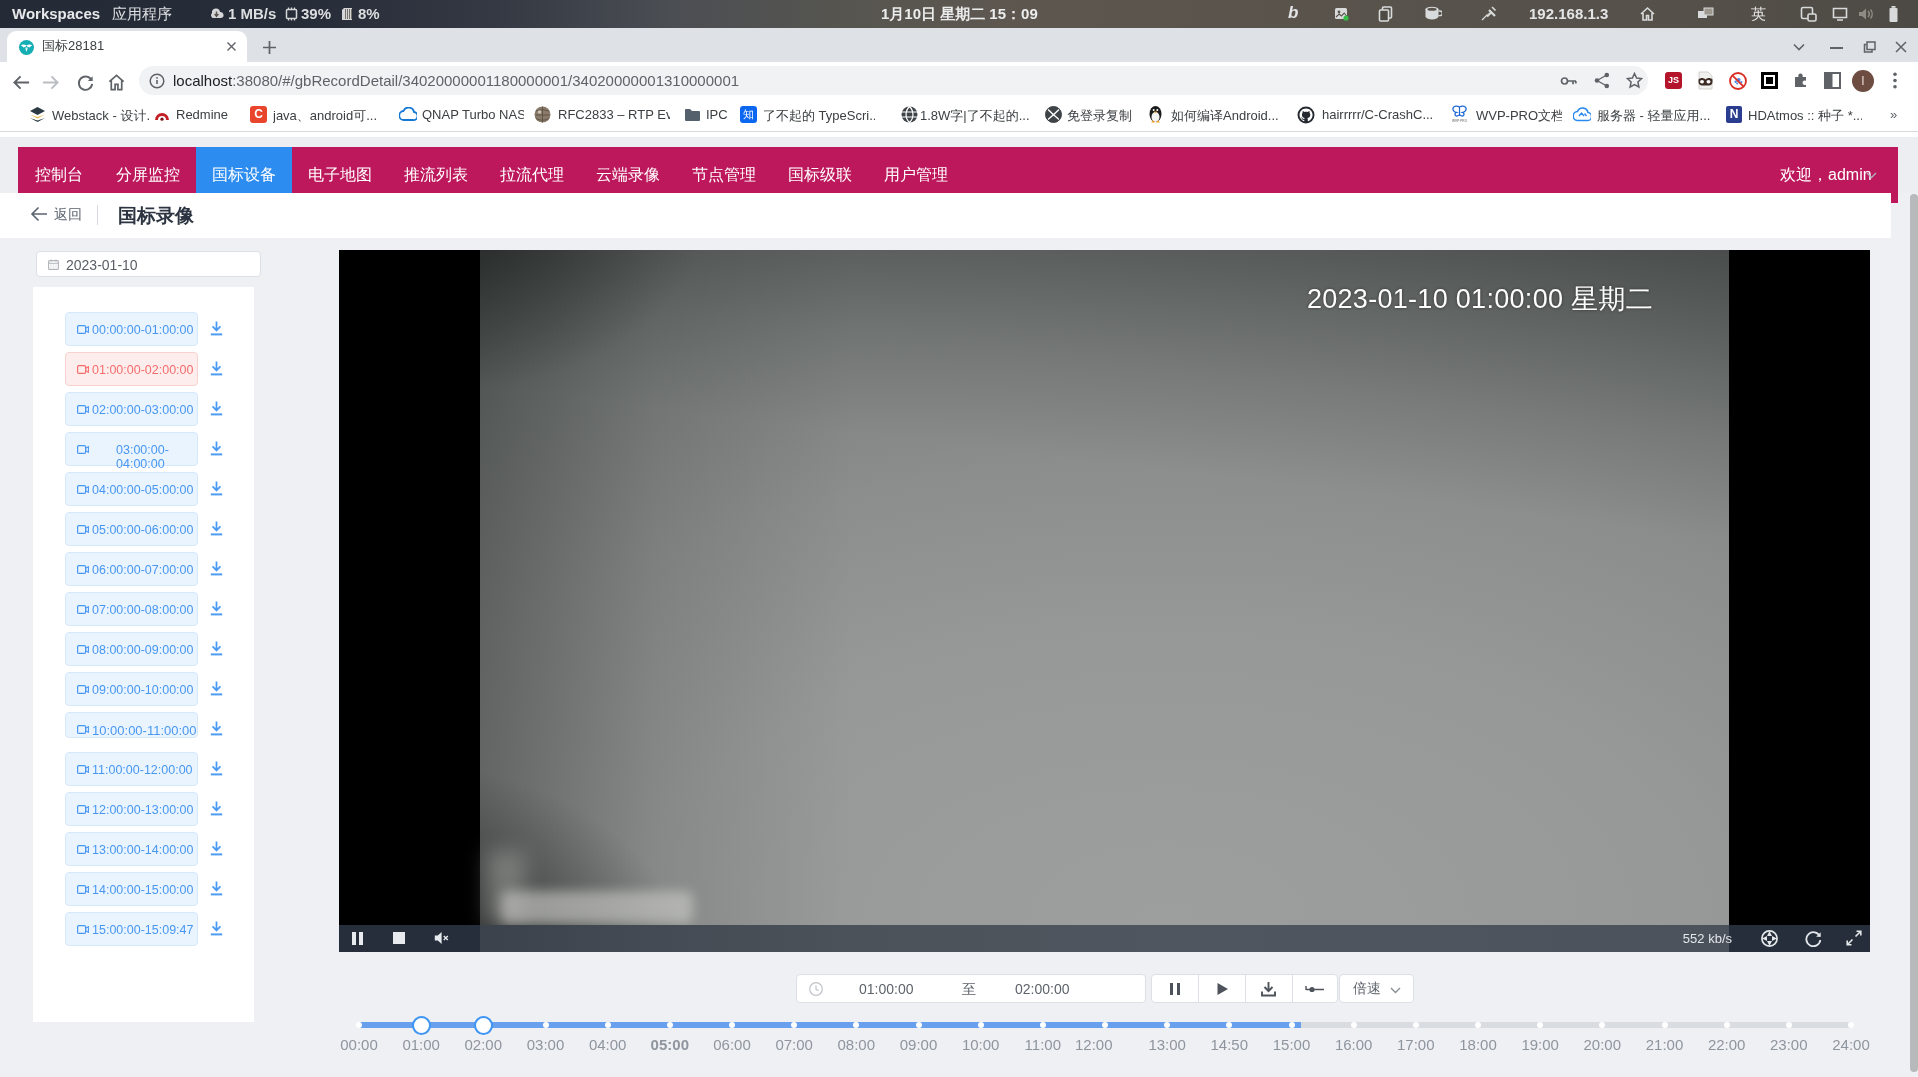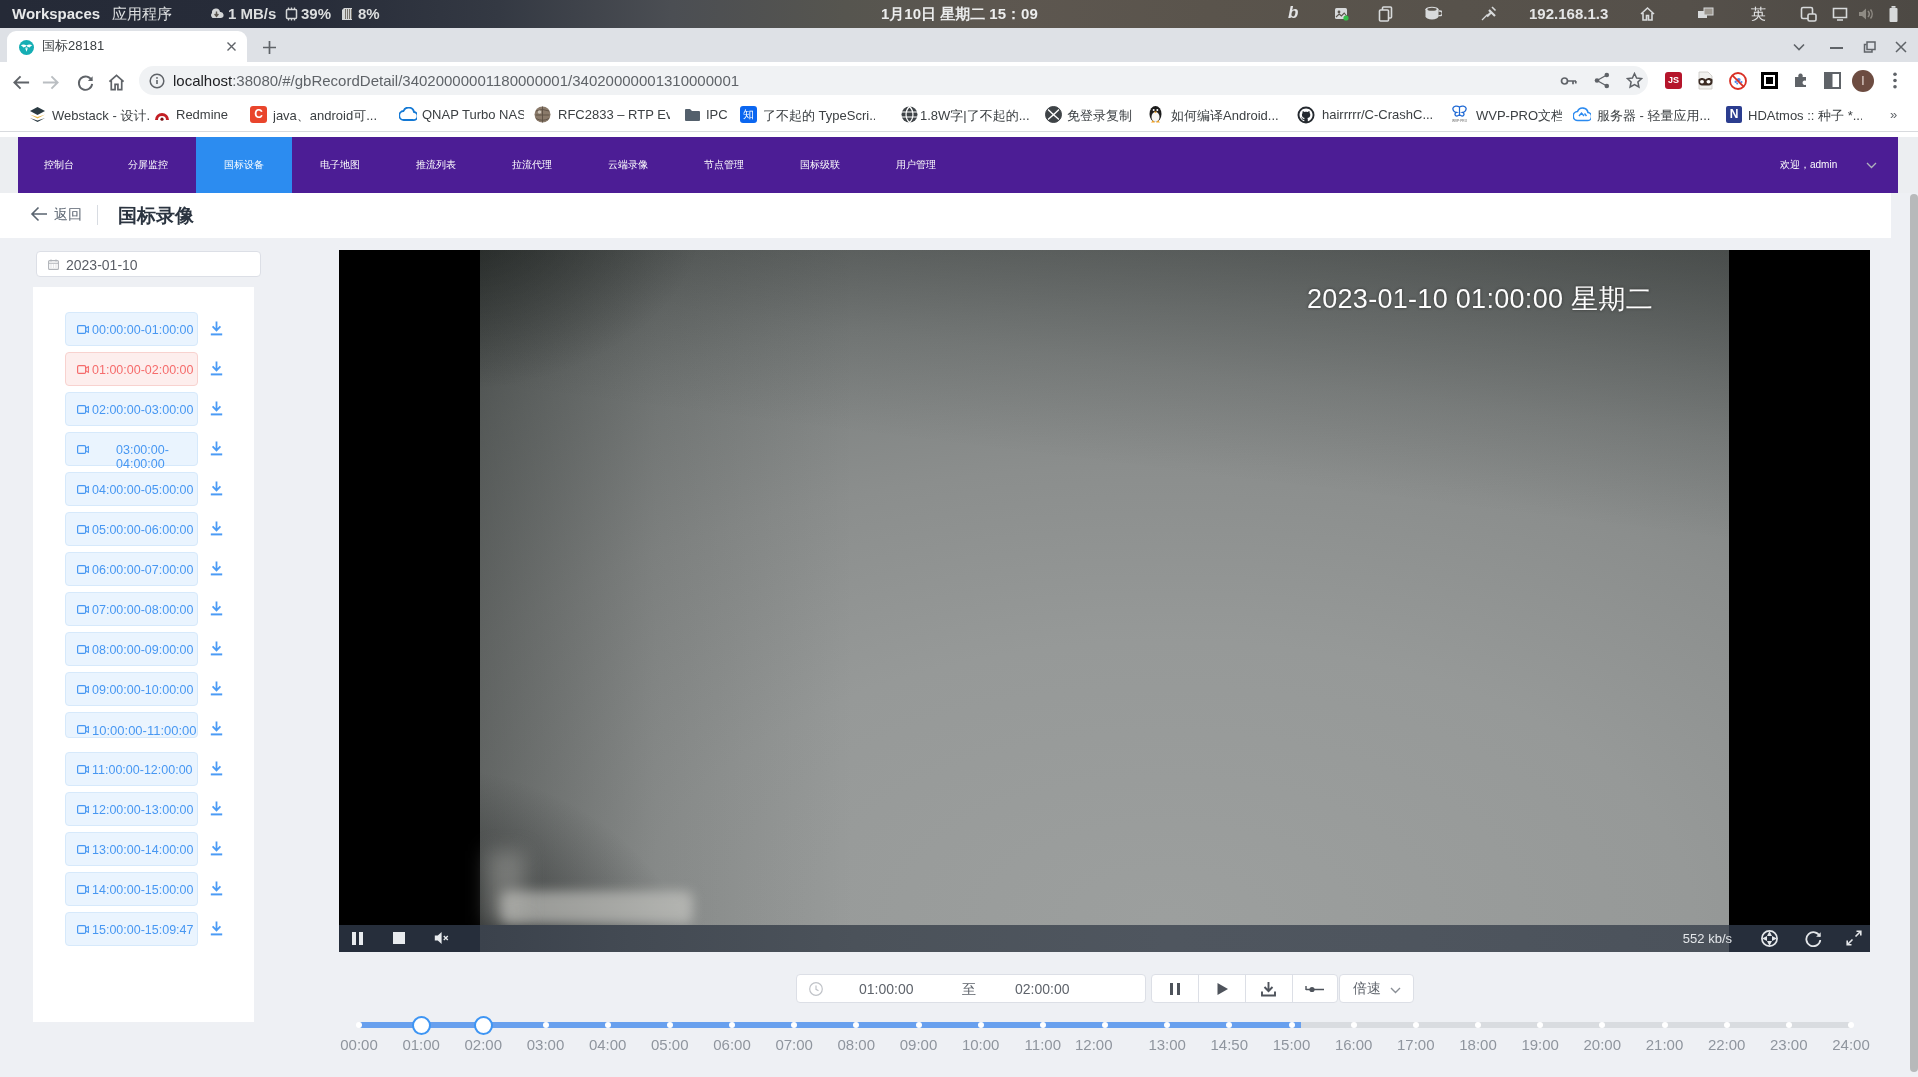--- a/index.html
+++ b/index.html
@@ -243,21 +243,21 @@
     <div class="abs" style="left:1597px;top:8px;;width:114px;white-space:nowrap;overflow:hidden;">服务器 - 轻量应用...</div>
     <div class="abs" style="left:1726px;top:7px;width:16px;height:17px;background:#2b3d8f;border-radius:2px;color:#fff;font-weight:bold;font-size:12px;text-align:center;line-height:17px;">N</div>
     <div class="abs" style="left:1748px;top:8px;;width:114px;white-space:nowrap;overflow:hidden;">HDAtmos :: 种子 *...</div>
     <div class="abs" style="left:1890px;top:8px;color:#5f6368;">»</div>
   </div>
   <div class="abs" style="left:0;top:131px;width:1918px;height:1px;background:#d8dade;"></div>
   <div class="abs" style="left:0;top:132px;width:1918px;height:5px;background:#ffffff;"></div>
 
   <div class="abs" id="page" style="left:0;top:137px;width:1918px;height:940px;background:#eef0f4;">
     <div class="abs" id="navrow" style="left:0;top:0;width:1918px;height:56px;background:#eceef1;"></div>
-    <div class="abs" id="navbar" style="left:18px;top:0;width:1880px;height:56px;background:#4c1d95;color:#fff;font-size:10px;">
+    <div class="abs" id="navbar" style="left:18px;top:10px;width:1880px;height:56px;background:#be185d;color:#fff;font-size:16px;">
       <div class="abs" style="left:0;top:0;width:82px;height:56px;line-height:56px;text-align:center;">控制台</div>
       <div class="abs" style="left:82px;top:0;width:96px;height:56px;line-height:56px;text-align:center;">分屏监控</div>
       <div class="abs" style="left:178px;top:0;width:96px;height:56px;line-height:56px;text-align:center;background:#2c8cf0;">国标设备</div>
       <div class="abs" style="left:274px;top:0;width:96px;height:56px;line-height:56px;text-align:center;">电子地图</div>
       <div class="abs" style="left:370px;top:0;width:96px;height:56px;line-height:56px;text-align:center;">推流列表</div>
       <div class="abs" style="left:466px;top:0;width:96px;height:56px;line-height:56px;text-align:center;">拉流代理</div>
       <div class="abs" style="left:562px;top:0;width:96px;height:56px;line-height:56px;text-align:center;">云端录像</div>
       <div class="abs" style="left:658px;top:0;width:96px;height:56px;line-height:56px;text-align:center;">节点管理</div>
       <div class="abs" style="left:754px;top:0;width:96px;height:56px;line-height:56px;text-align:center;">国标级联</div>
       <div class="abs" style="left:850px;top:0;width:96px;height:56px;line-height:56px;text-align:center;">用户管理</div>
@@ -593,21 +593,21 @@
           <div class="abs" style="left:1723.7px;top:784px;width:6px;height:6px;background:#fff;border-radius:50%;"></div>
           <div class="abs" style="left:1785.8px;top:784px;width:6px;height:6px;background:#fff;border-radius:50%;"></div>
           <div class="abs" style="left:1848.0px;top:784px;width:6px;height:6px;background:#fff;border-radius:50%;"></div>
           <div class="abs" style="left:411.7px;top:777.5px;width:19px;height:19px;background:#fff;border:2.5px solid #3e95f3;border-radius:50%;"></div>
           <div class="abs" style="left:473.8px;top:777.5px;width:19px;height:19px;background:#fff;border:2.5px solid #3e95f3;border-radius:50%;"></div>
           <div class="abs" style="left:329.0px;top:798px;width:60px;text-align:center;font-size:15px;color:#8f959e;">00:00</div>
           <div class="abs" style="left:391.2px;top:798px;width:60px;text-align:center;font-size:15px;color:#8f959e;">01:00</div>
           <div class="abs" style="left:453.3px;top:798px;width:60px;text-align:center;font-size:15px;color:#8f959e;">02:00</div>
           <div class="abs" style="left:515.5px;top:798px;width:60px;text-align:center;font-size:15px;color:#8f959e;">03:00</div>
           <div class="abs" style="left:577.7px;top:798px;width:60px;text-align:center;font-size:15px;color:#8f959e;">04:00</div>
-          <div class="abs" style="left:639.8px;top:798px;width:60px;text-align:center;font-size:15px;color:#8f959e;">05:00</div>
+          <div class="abs" style="left:639.8px;top:798px;width:60px;text-align:center;font-size:15px;color:#8f959e;font-weight:bold;">05:00</div>
           <div class="abs" style="left:702.0px;top:798px;width:60px;text-align:center;font-size:15px;color:#8f959e;">06:00</div>
           <div class="abs" style="left:764.2px;top:798px;width:60px;text-align:center;font-size:15px;color:#8f959e;">07:00</div>
           <div class="abs" style="left:826.3px;top:798px;width:60px;text-align:center;font-size:15px;color:#8f959e;">08:00</div>
           <div class="abs" style="left:888.5px;top:798px;width:60px;text-align:center;font-size:15px;color:#8f959e;">09:00</div>
           <div class="abs" style="left:950.7px;top:798px;width:60px;text-align:center;font-size:15px;color:#8f959e;">10:00</div>
           <div class="abs" style="left:1012.8px;top:798px;width:60px;text-align:center;font-size:15px;color:#8f959e;">11:00</div>
           <div class="abs" style="left:1075.0px;top:798px;width:60px;text-align:left;font-size:15px;color:#8f959e;">12:00</div>
           <div class="abs" style="left:1137.2px;top:798px;width:60px;text-align:center;font-size:15px;color:#8f959e;">13:00</div>
           <div class="abs" style="left:1199.3px;top:798px;width:60px;text-align:center;font-size:15px;color:#8f959e;">14:50</div>
           <div class="abs" style="left:1261.5px;top:798px;width:60px;text-align:center;font-size:15px;color:#8f959e;">15:00</div>

